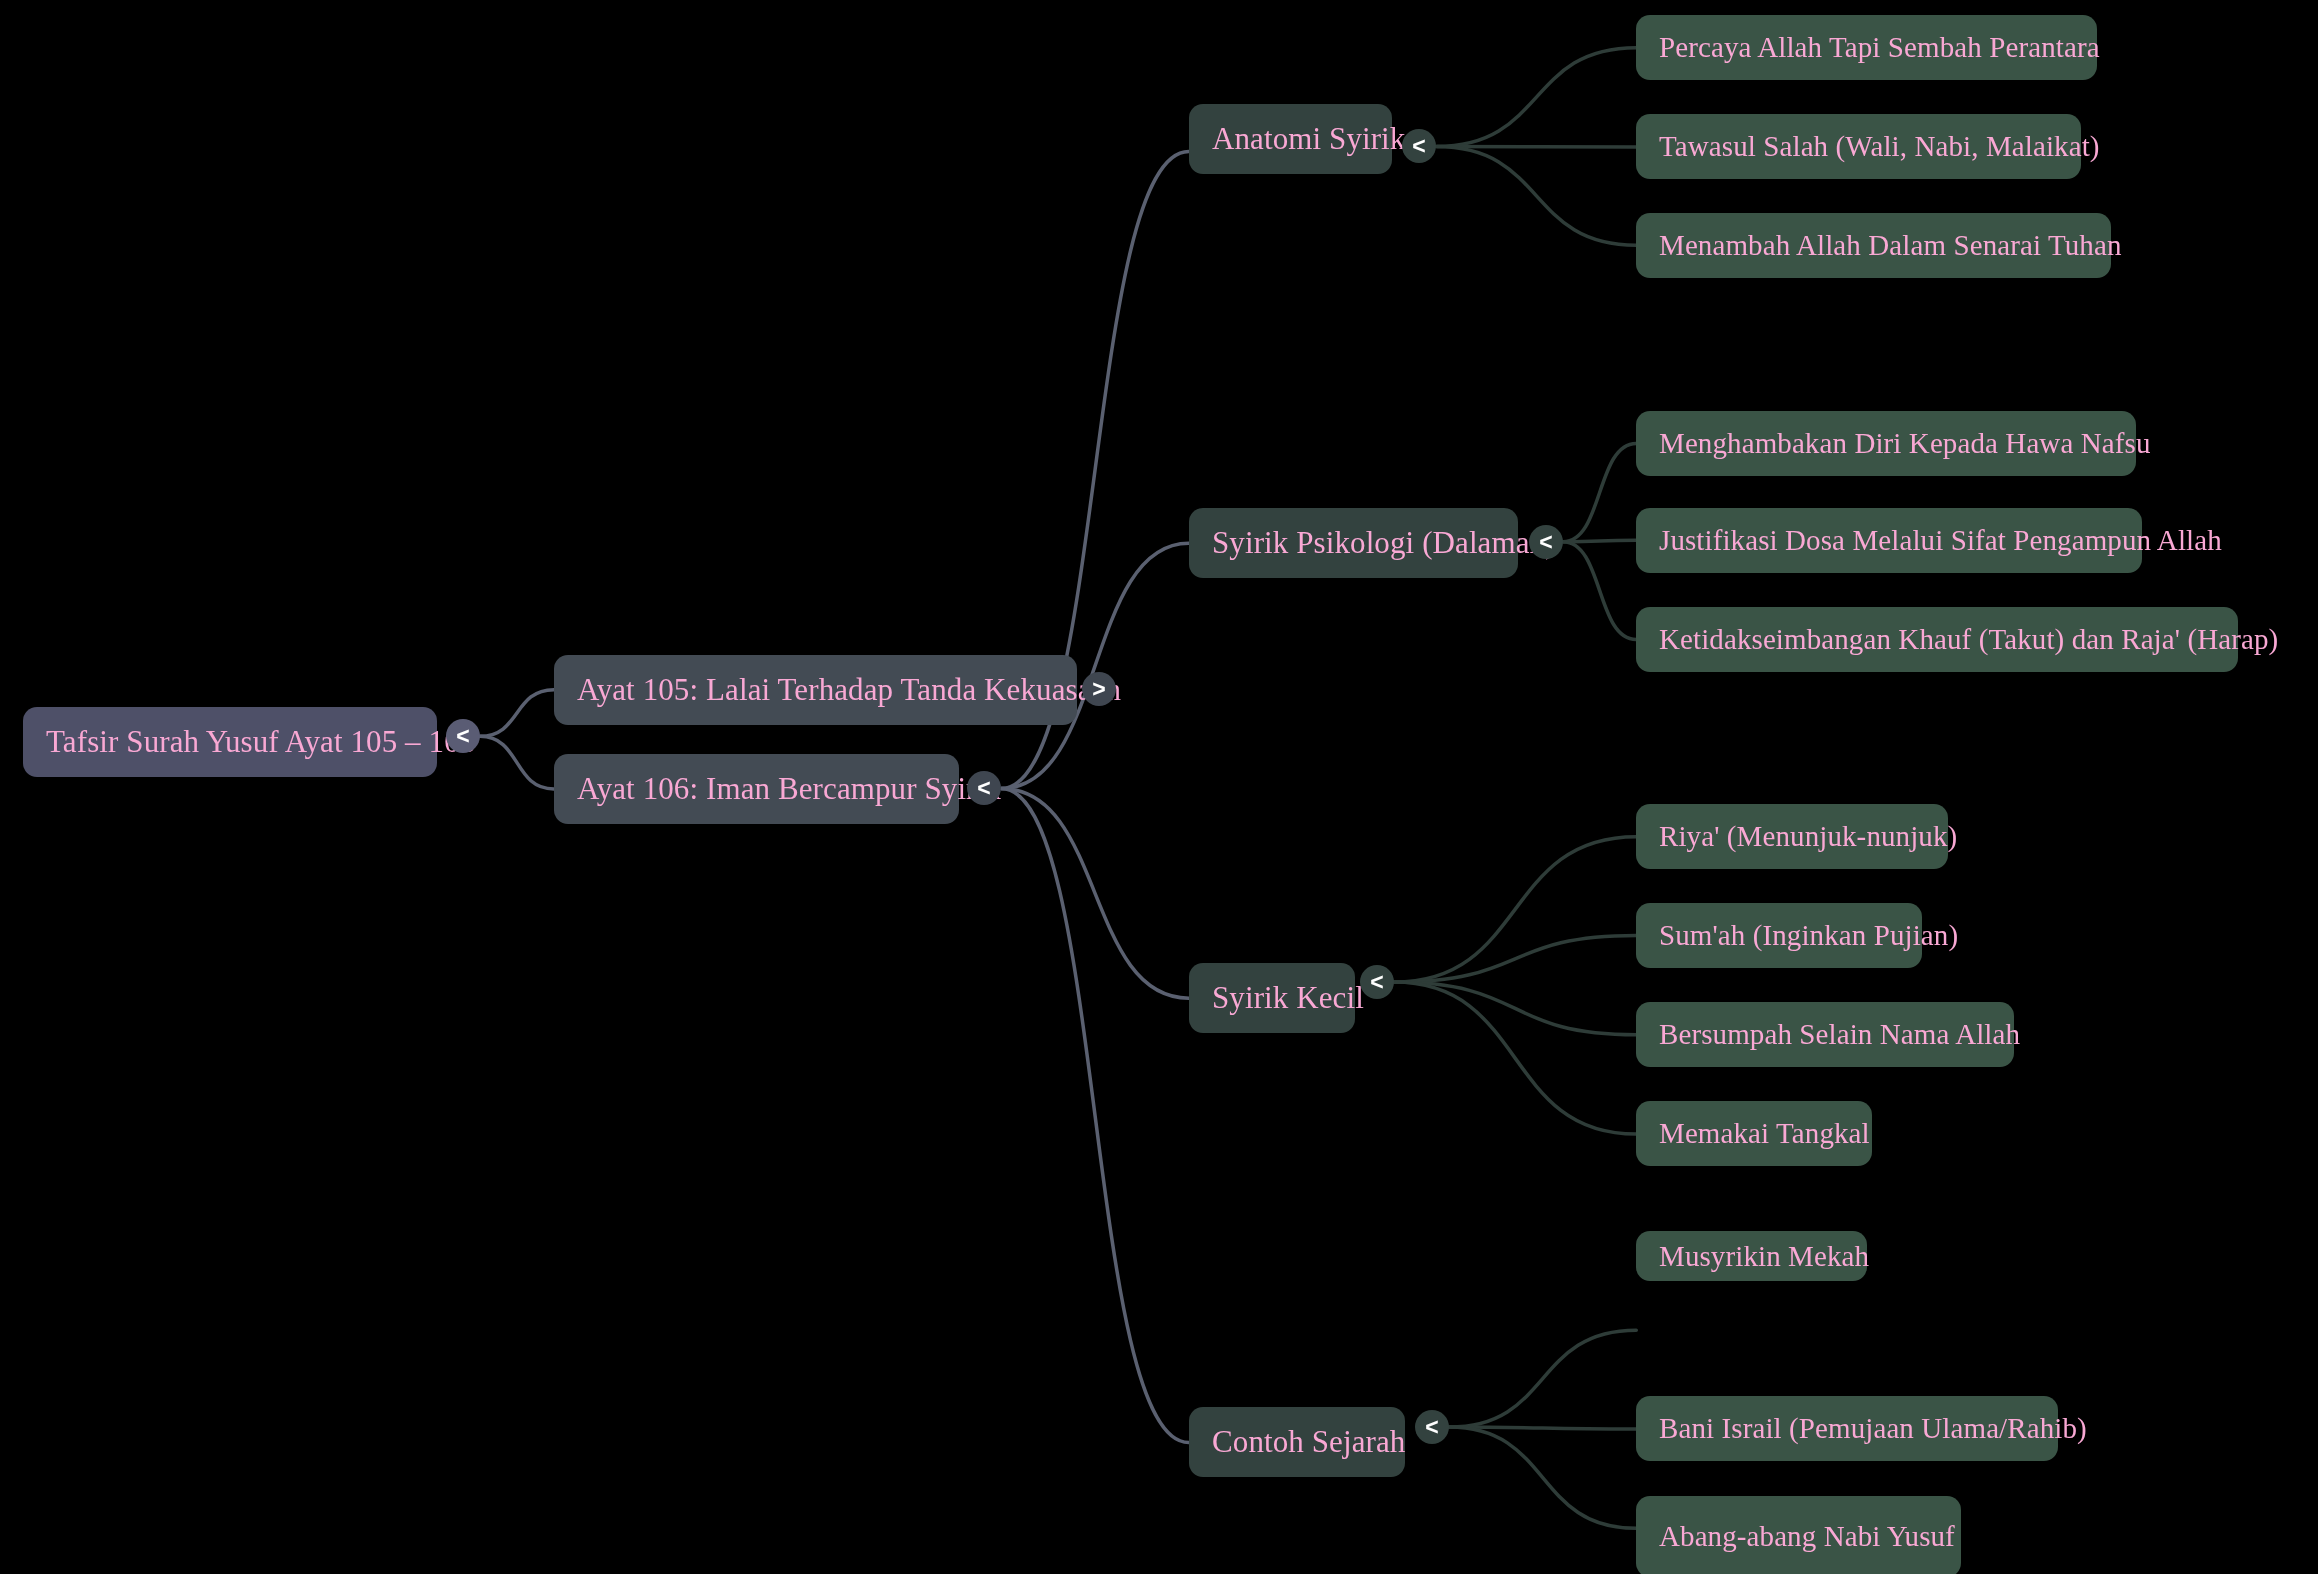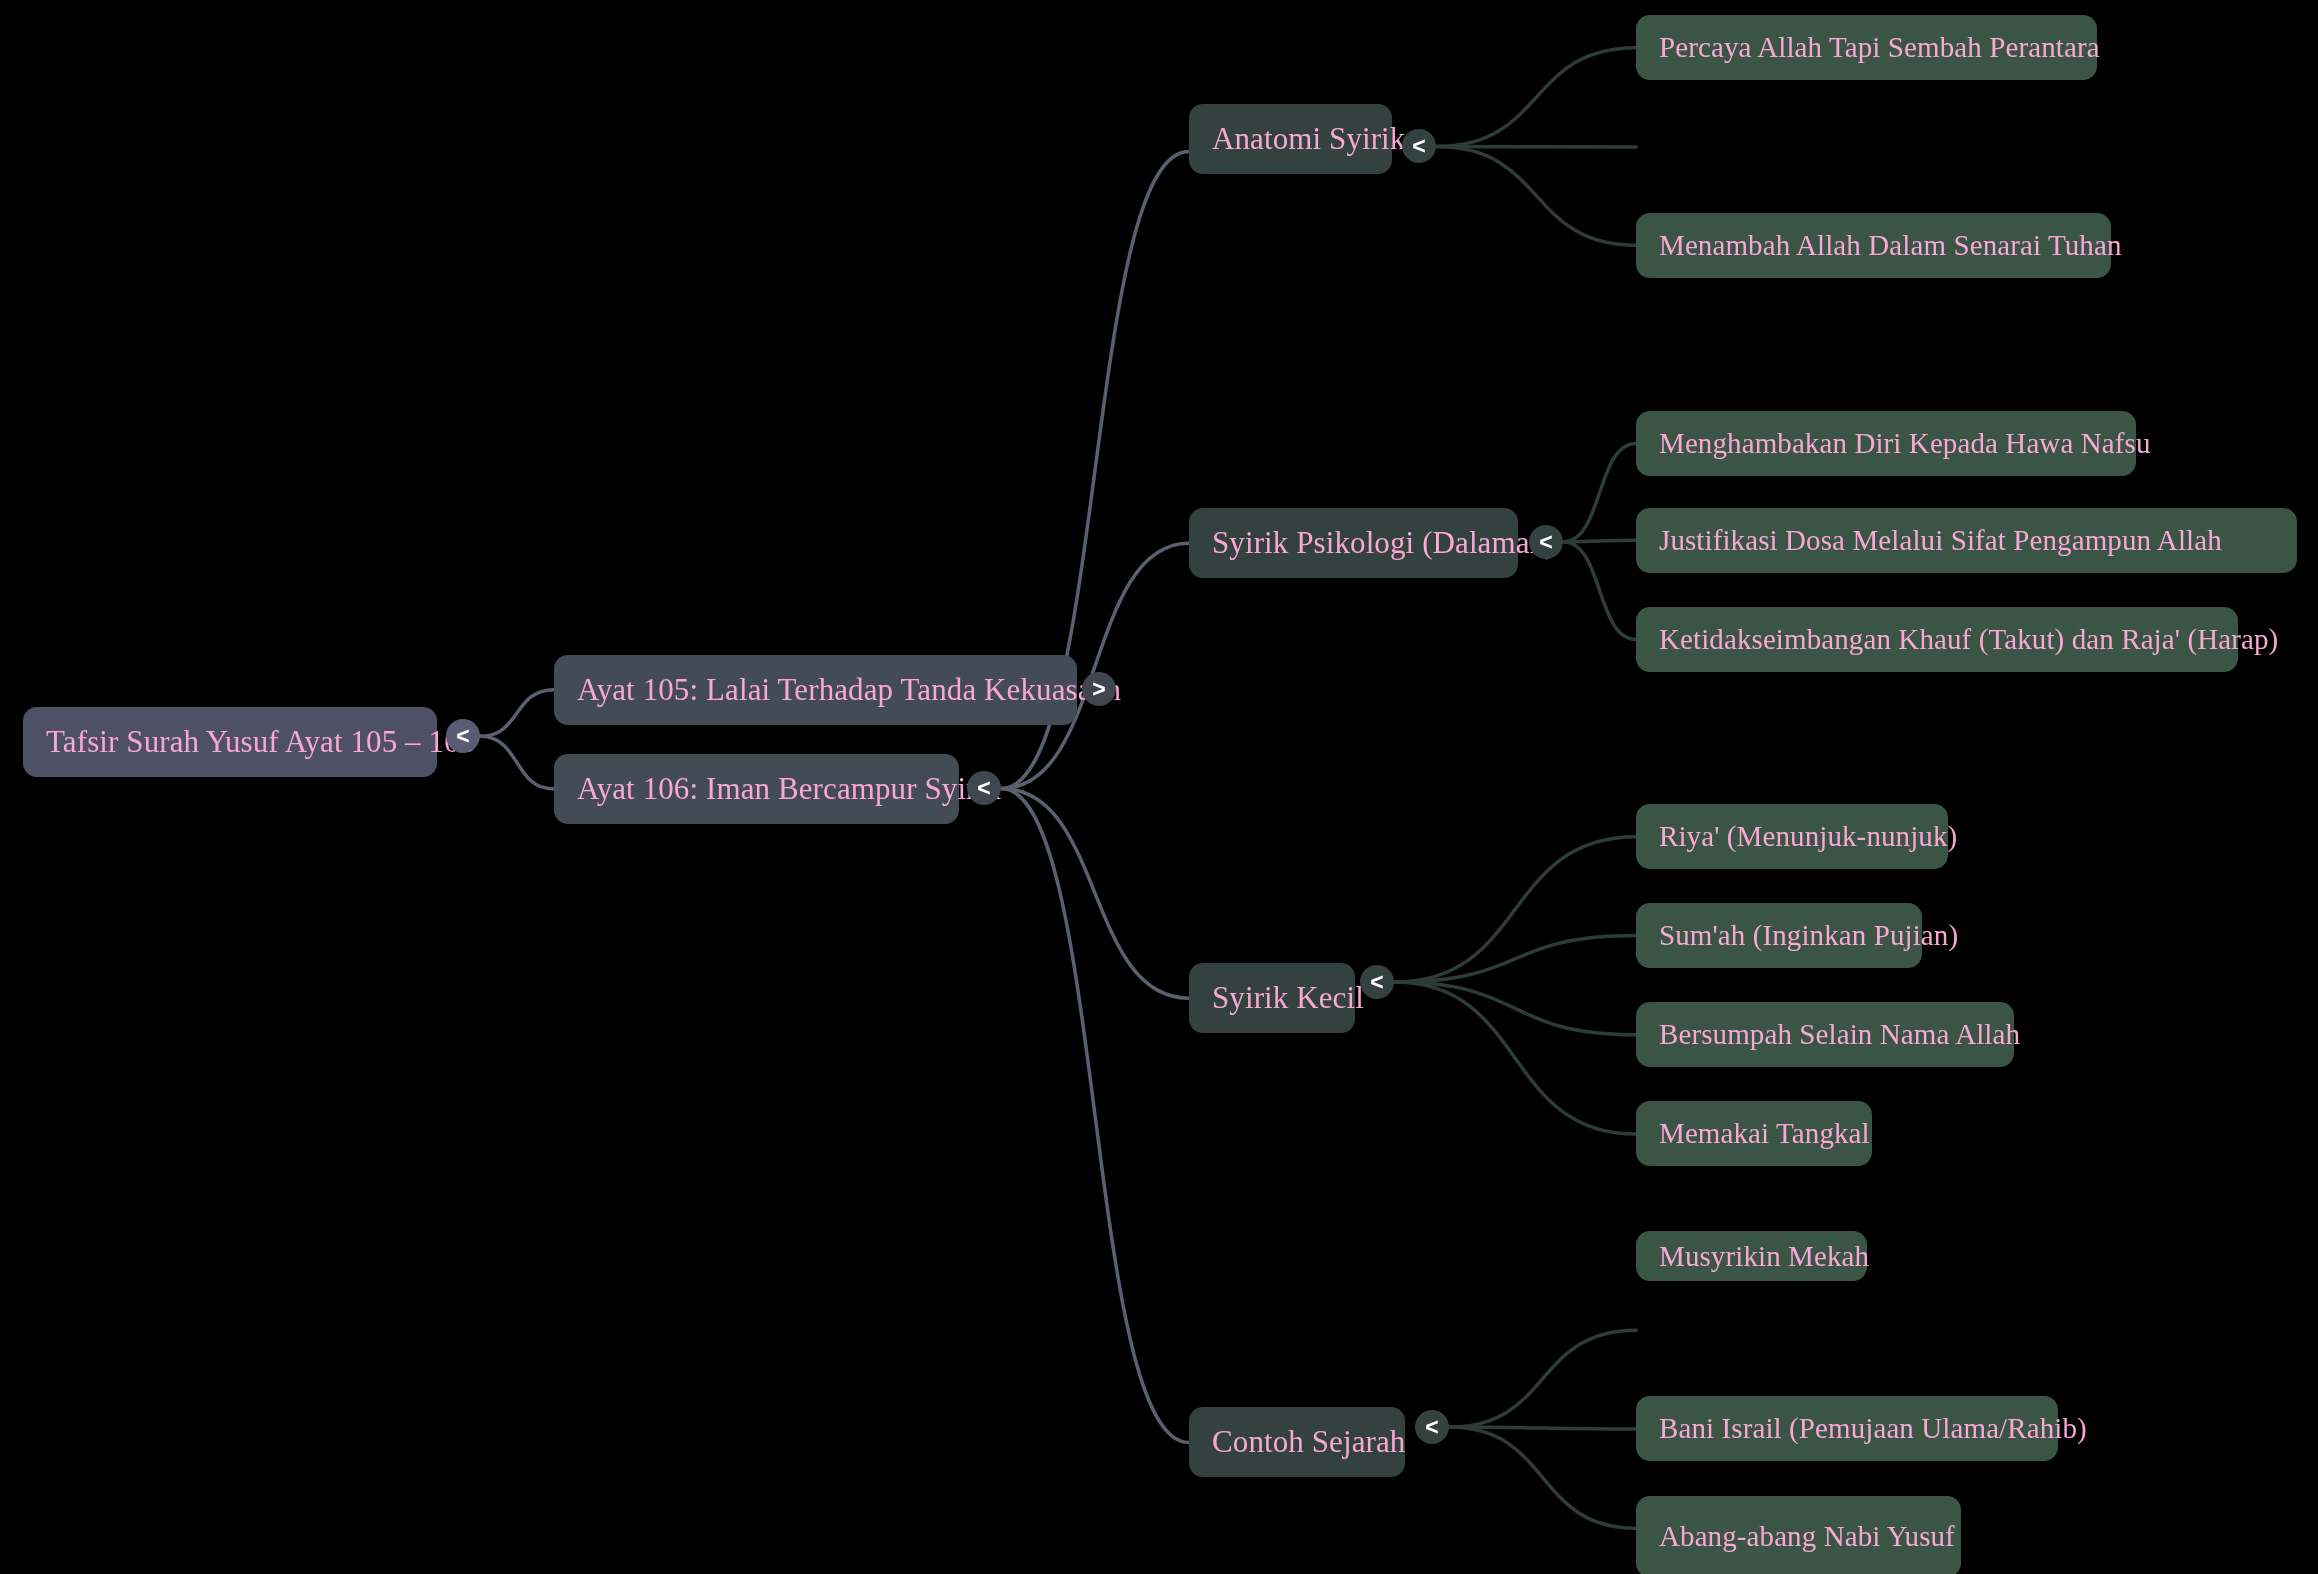--- a/index.html
+++ b/index.html
@@ -126,34 +126,37 @@
 
   <div class="node node-branch" id="node-b-0" style="left: 1189px; top: 104px; width: 203px; height: 70px;">
     <span>Anatomi Syirik</span>
   </div>
   <div class="toggle toggle-green" id="toggle-b-0" style="left: 1402px; top: 129px; width: 34px; height: 34px;">
     <span>&lt;</span>
   </div>
   <div class="node node-leaf" id="node-b0-c0" style="left: 1636px; top: 15px; width: 461px; height: 65px;">
     <span>Percaya Allah Tapi Sembah Perantara</span>
   </div>
+  <div class="node node-leaf" id="node-b0-c1" style="left: 1636px; top: 114px; width: 445px; height: 65px;">
+    <span>Tawasul Salah (Wali, Nabi, Malaikat)</span>
+  </div>
   <div class="node node-leaf" id="node-b0-c2" style="left: 1636px; top: 213px; width: 475px; height: 65px;">
     <span>Menambah Allah Dalam Senarai Tuhan</span>
   </div>
 
   <div class="node node-branch" id="node-b-1" style="left: 1189px; top: 508px; width: 329px; height: 70px;">
     <span>Syirik Psikologi (Dalaman)</span>
   </div>
   <div class="toggle toggle-green" id="toggle-b-1" style="left: 1529px; top: 525px; width: 34px; height: 34px;">
     <span>&lt;</span>
   </div>
   <div class="node node-leaf" id="node-b1-c0" style="left: 1636px; top: 411px; width: 500px; height: 65px;">
     <span>Menghambakan Diri Kepada Hawa Nafsu</span>
   </div>
-  <div class="node node-leaf" id="node-b1-c1" style="left: 1636px; top: 508px; width: 661px; height: 65px;">
+  <div class="node node-leaf" id="node-b1-c1" style="left: 1636px; top: 508px; width: 506px; height: 65px;">
     <span>Justifikasi Dosa Melalui Sifat Pengampun Allah</span>
   </div>
   <div class="node node-leaf" id="node-b1-c2" style="left: 1636px; top: 607px; width: 602px; height: 65px;">
     <span>Ketidakseimbangan Khauf (Takut) dan Raja' (Harap)</span>
   </div>
 
   <div class="node node-branch" id="node-b-2" style="left: 1189px; top: 963px; width: 166px; height: 70px;">
     <span>Syirik Kecil</span>
   </div>
   <div class="toggle toggle-green" id="toggle-b-2" style="left: 1360px; top: 965px; width: 34px; height: 34px;">

